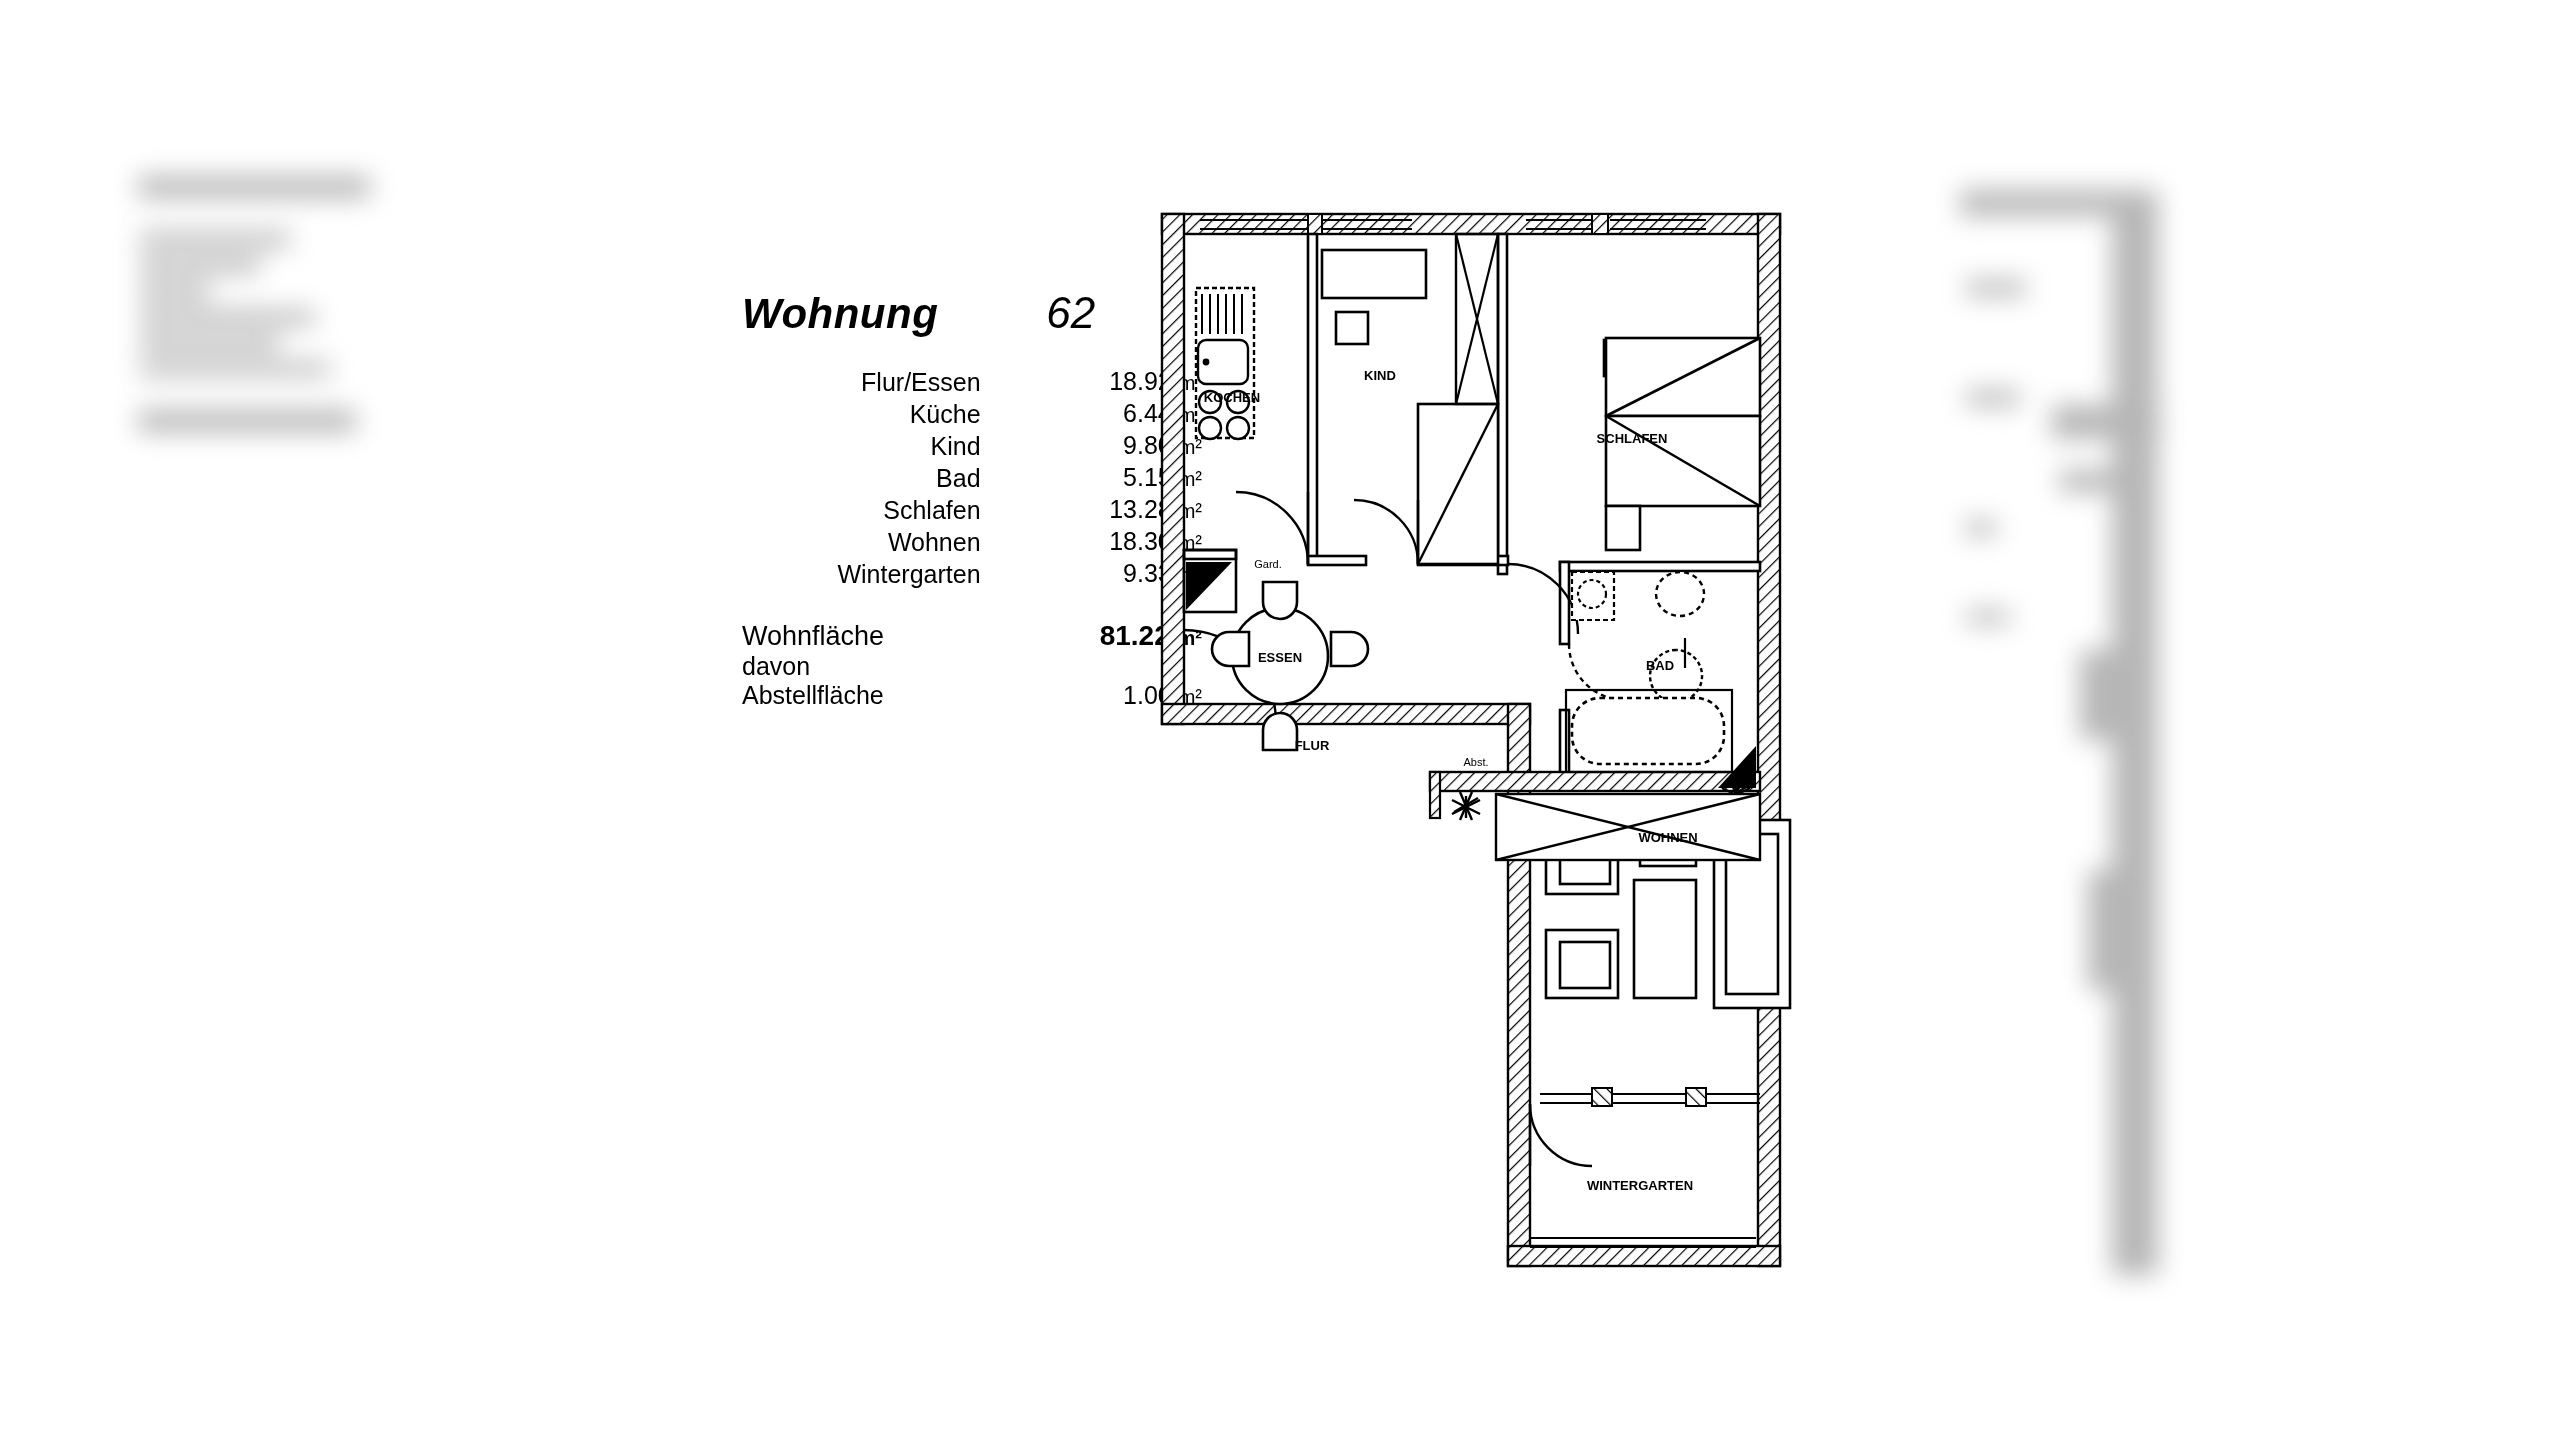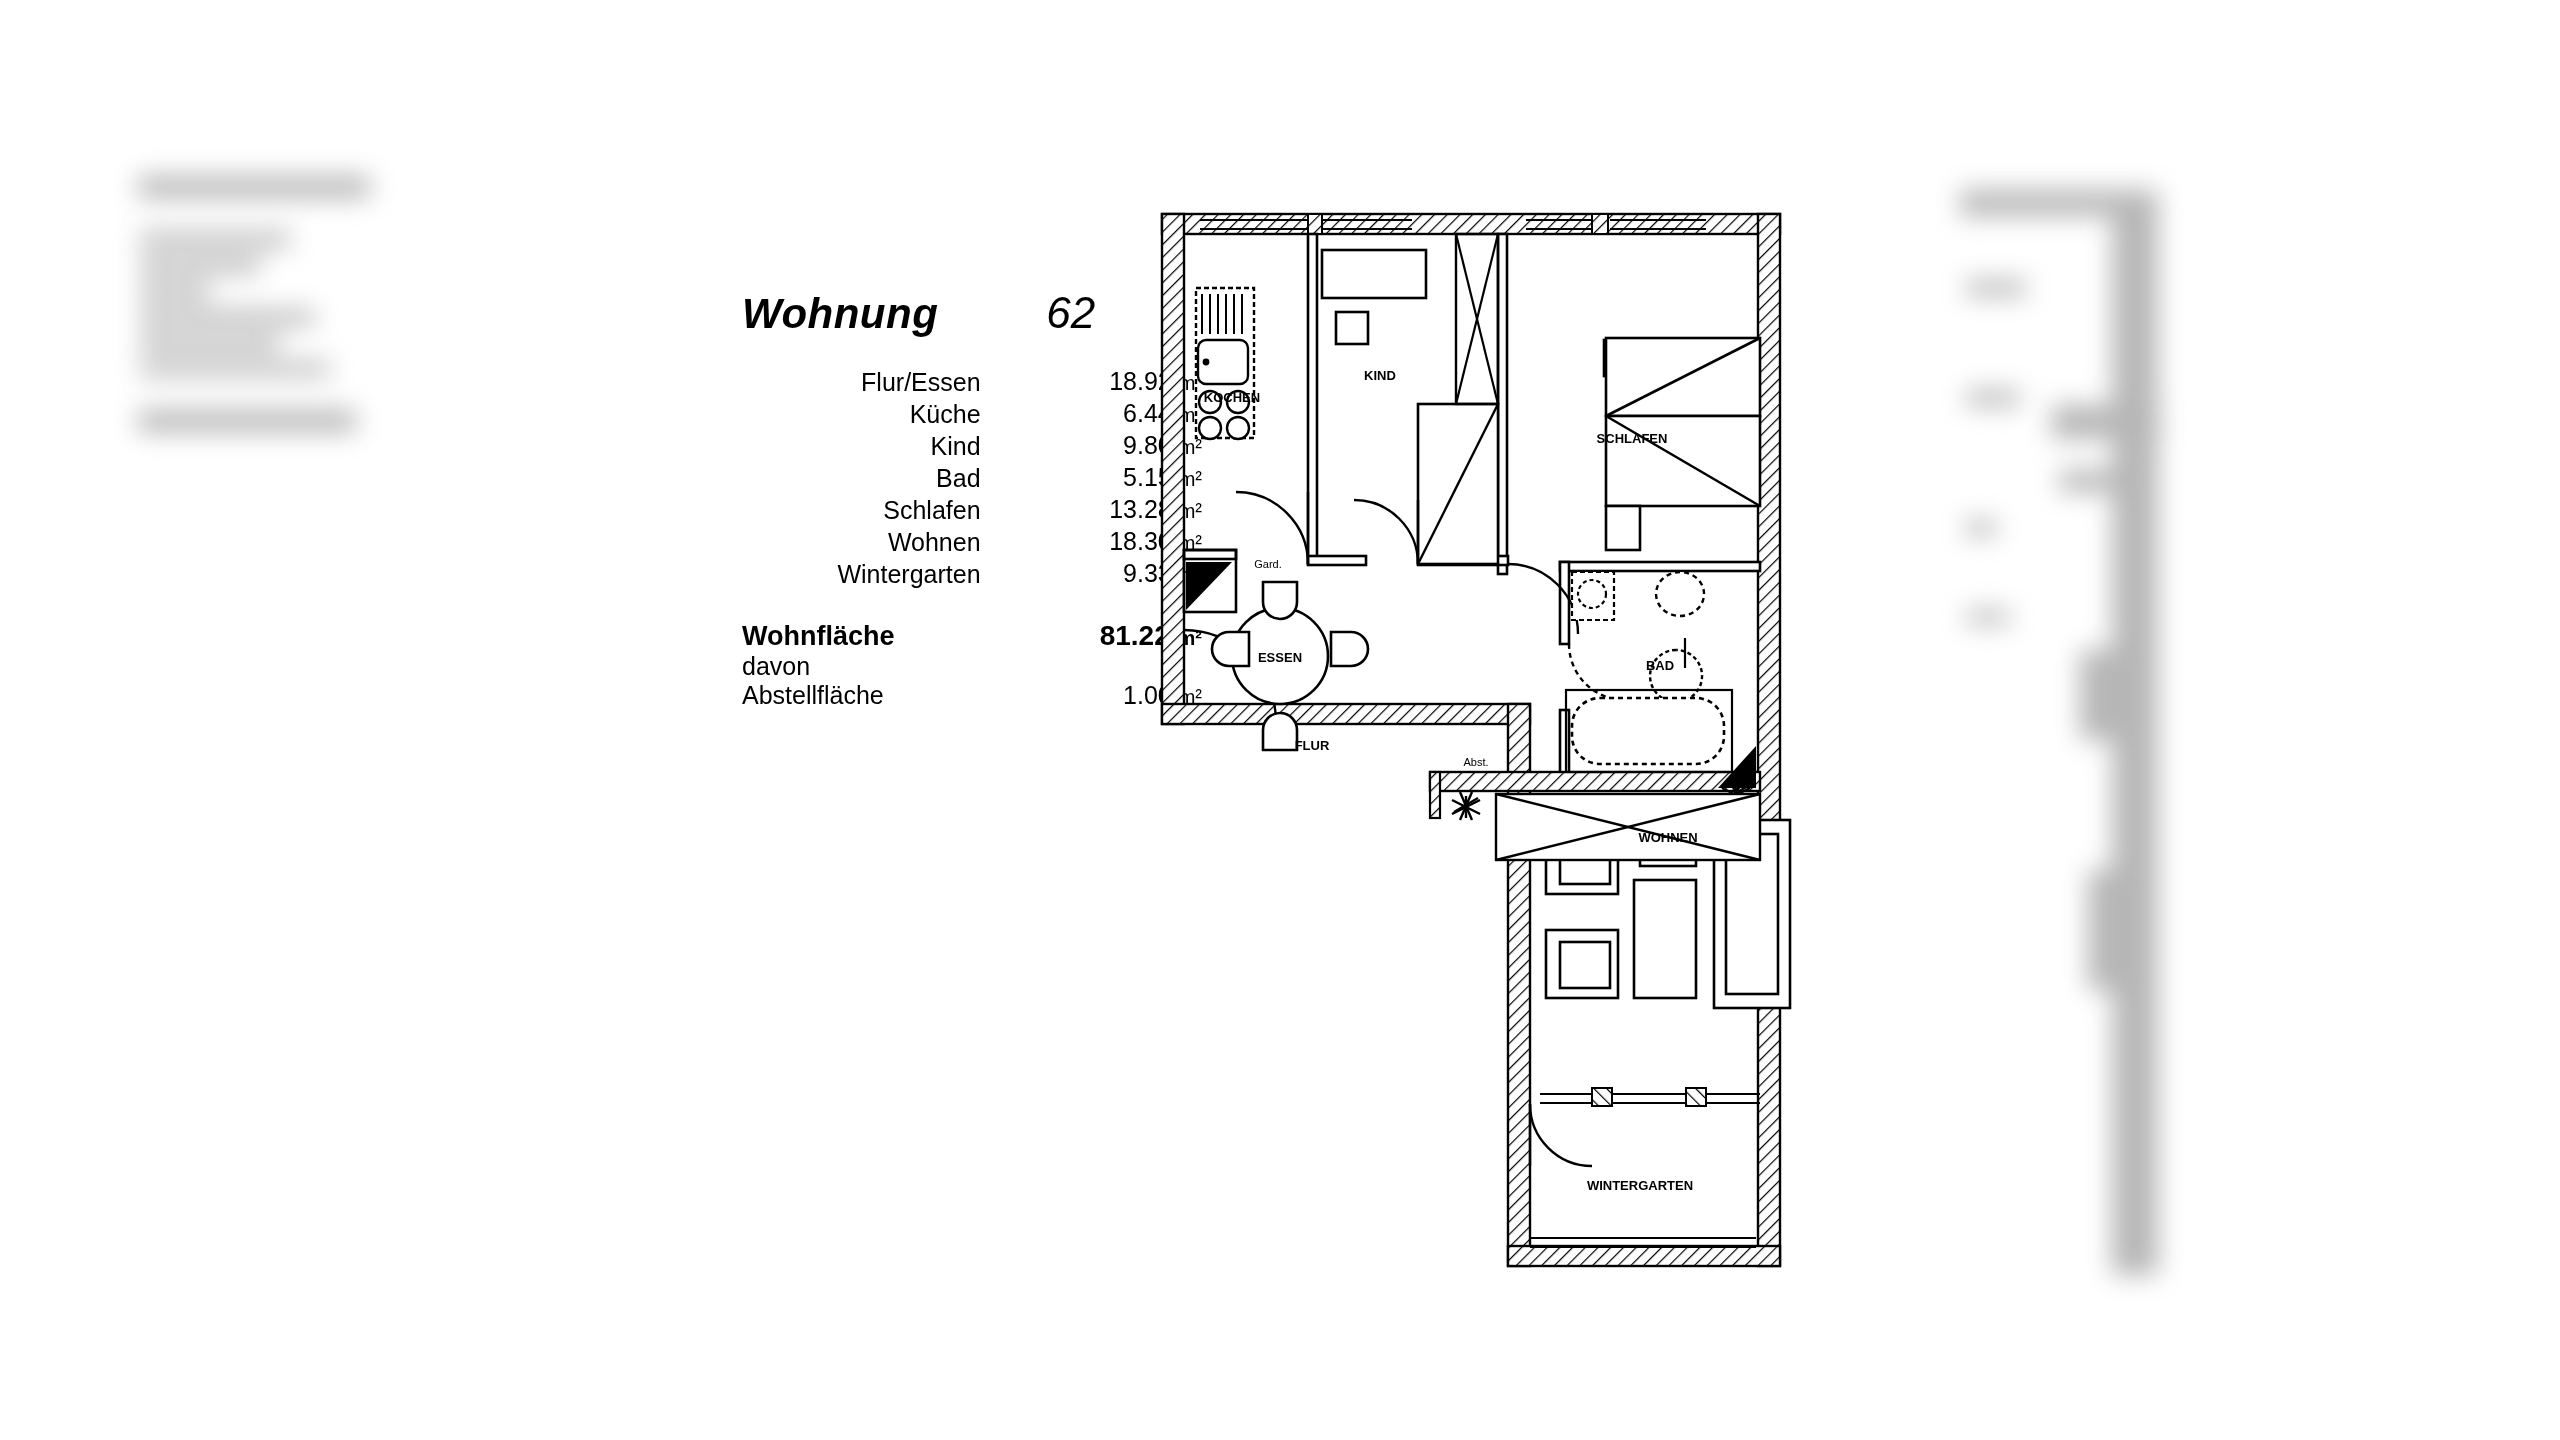--- a/index.html
+++ b/index.html
@@ -17,21 +17,21 @@
   .title-num{font-size:44px;font-weight:normal;font-style:italic;margin-left:108px;}
 
   .room-table{margin-top:28px;width:100%;border-collapse:collapse;}
   .room-table td{font-size:25px;line-height:30px;padding:0;white-space:nowrap;}
   .room-table td.name{text-align:right;}
   .room-table td.val{text-align:right;padding-left:40px;font-size:25px;}
   .unit{font-size:20px;}
 
   .sum-table{margin-top:30px;width:100%;border-collapse:collapse;}
   .sum-table td{padding:0;white-space:nowrap;}
-  .sum-name-b{font-size:27px;font-weight:bold;}
+  .sum-name-b{font-size:27px;font-weight:normal;}
   .sum-val-b{font-size:28px;font-weight:bold;text-align:right;}
   .sum-name{font-size:25px;line-height:29px;}
   .sum-val{font-size:25px;text-align:right;}
 
   
   #plan{position:absolute;left:1140px;top:190px;width:680px;height:1110px;}
   #plan svg{display:block;}
 </style>
 </head>
 <body>

